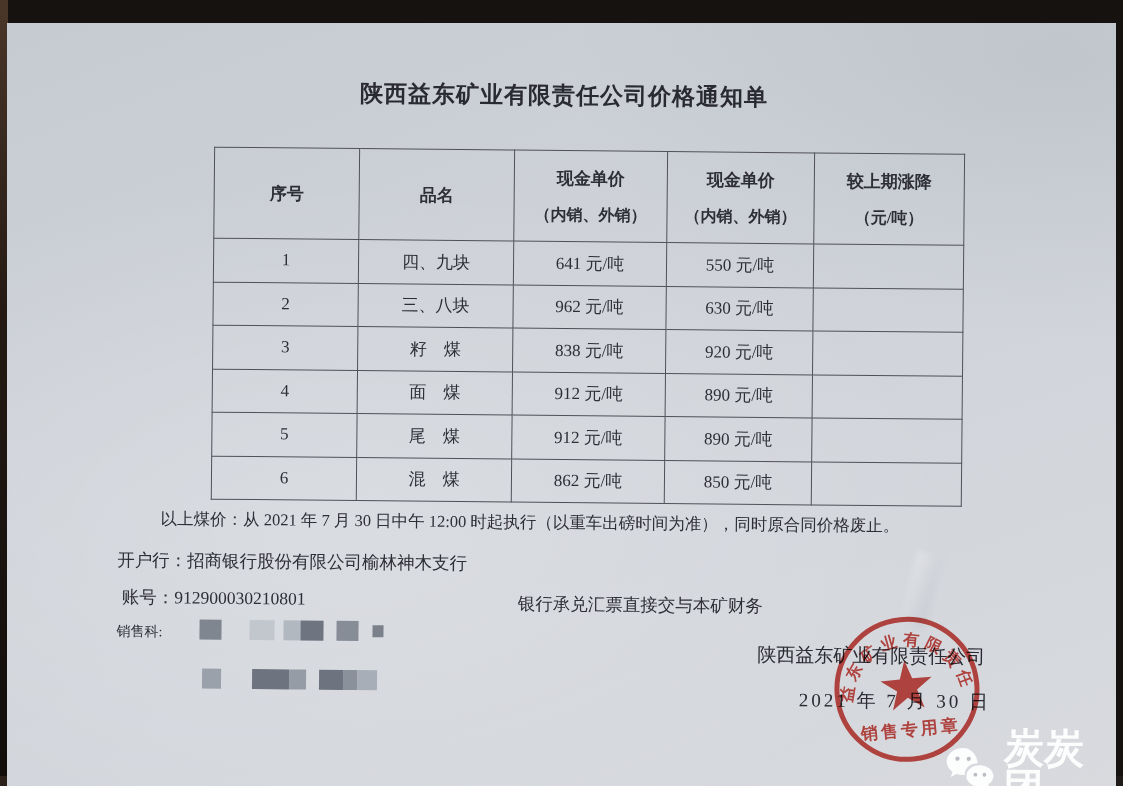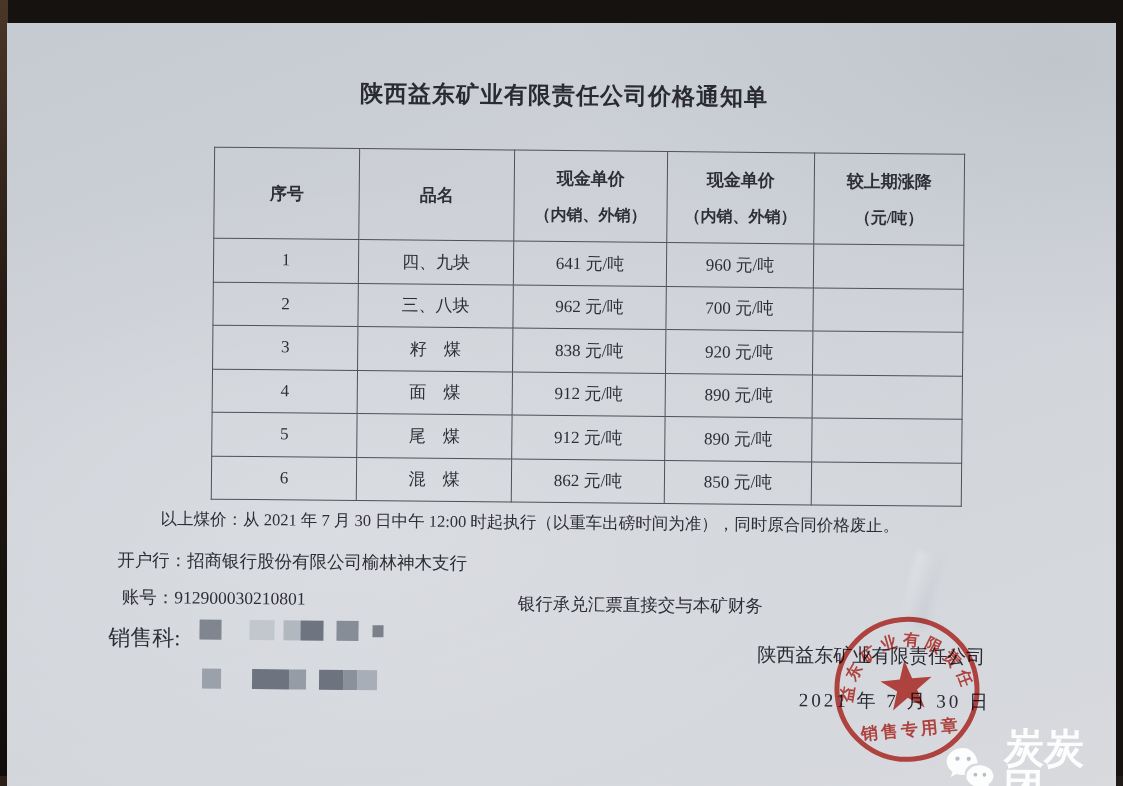--- a/index.html
+++ b/index.html
@@ -40,21 +40,21 @@
   }
   .price-table thead th { height:90px; font-size:17px; font-weight:600; vertical-align:middle; }
   .price-table tbody td { height:42.5px; font-size:17px; }
   .hdr-stack { display:flex; flex-direction:column; gap:15px; align-items:center; }
   .hdr-l2 { font-size:16px; font-weight:600; }
 
   .note-effective { position:absolute; left:155px; top:489px; font-size:16.5px; }
   .bank-line     { position:absolute; left:112px; top:529px; font-size:17.5px; }
   .account-line  { position:absolute; left:117px; top:566px; font-size:17.5px; }
   .draft-note    { position:absolute; left:513px; top:569px; font-size:17.5px; }
-  .sales-label   { position:absolute; left:104px; top:604px; font-size:22px; }
+  .sales-label   { position:absolute; left:112px; top:604px; font-size:14px; }
 
   .mosaic { position:absolute; display:flex; align-items:center; }
   .mosaic-1 { left:195px; top:598px; height:24px; }
   .mosaic-2 { left:198px; top:647px; height:24px; }
   .mz { flex:0 0 auto; }
 
   .company-sig { position:absolute; left:753px; top:617px; font-size:19px; color:#2a2a32; }
   .date-sig    { position:absolute; left:795px; top:662px; font-size:19px; letter-spacing:3px; color:#2a2a32; }
 
   .stamp {
@@ -120,28 +120,28 @@
                 <span class="hdr-l2">（元/吨）</span>
               </div>
             </th>
           </tr>
         </thead>
         <tbody id="price-rows">
             <tr>
               <td>1</td>
               <td>四、九块</td>
               <td>641 元/吨</td>
-              <td>960 元/吨</td>
+              <td>550 元/吨</td>
               <td></td>
             </tr>
             <tr>
               <td>2</td>
               <td>三、八块</td>
               <td>962 元/吨</td>
-              <td>700 元/吨</td>
+              <td>630 元/吨</td>
               <td></td>
             </tr>
             <tr>
               <td>3</td>
               <td>籽　煤</td>
               <td>838 元/吨</td>
               <td>920 元/吨</td>
               <td></td>
             </tr>
             <tr>

